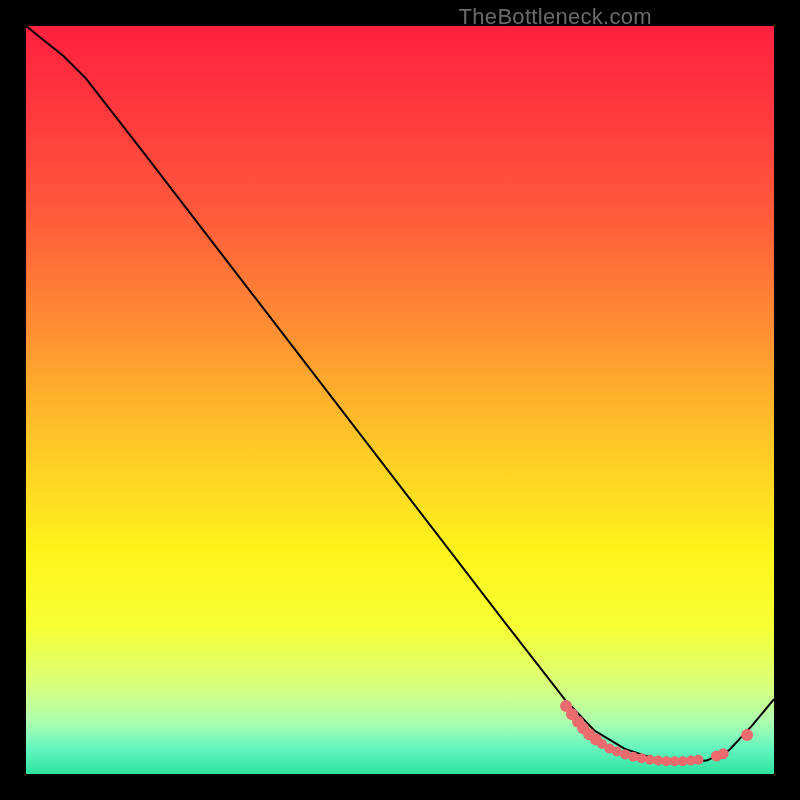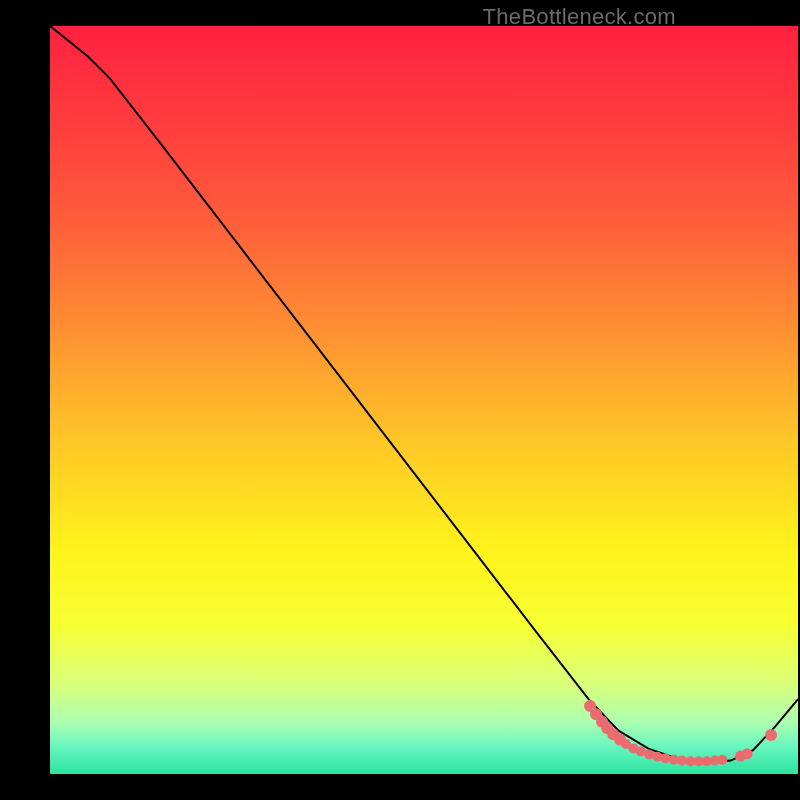--- a/index.html
+++ b/index.html
@@ -9,21 +9,20 @@
     height: 800px;
     background: #000;
     overflow: hidden;
     font-family: Arial, Helvetica, sans-serif;
   }
   .frame {
     position: relative;
     width: 664px;
     height: 800px;
     background: #000;
-    margin-left: 24px;
   }
   .watermark {
     position: absolute;
     top: 4px;
     right: 12px;
     color: #6a6a6a;
     font-size: 22px;
     font-weight: 400;
     letter-spacing: 0.3px;
     z-index: 5;

